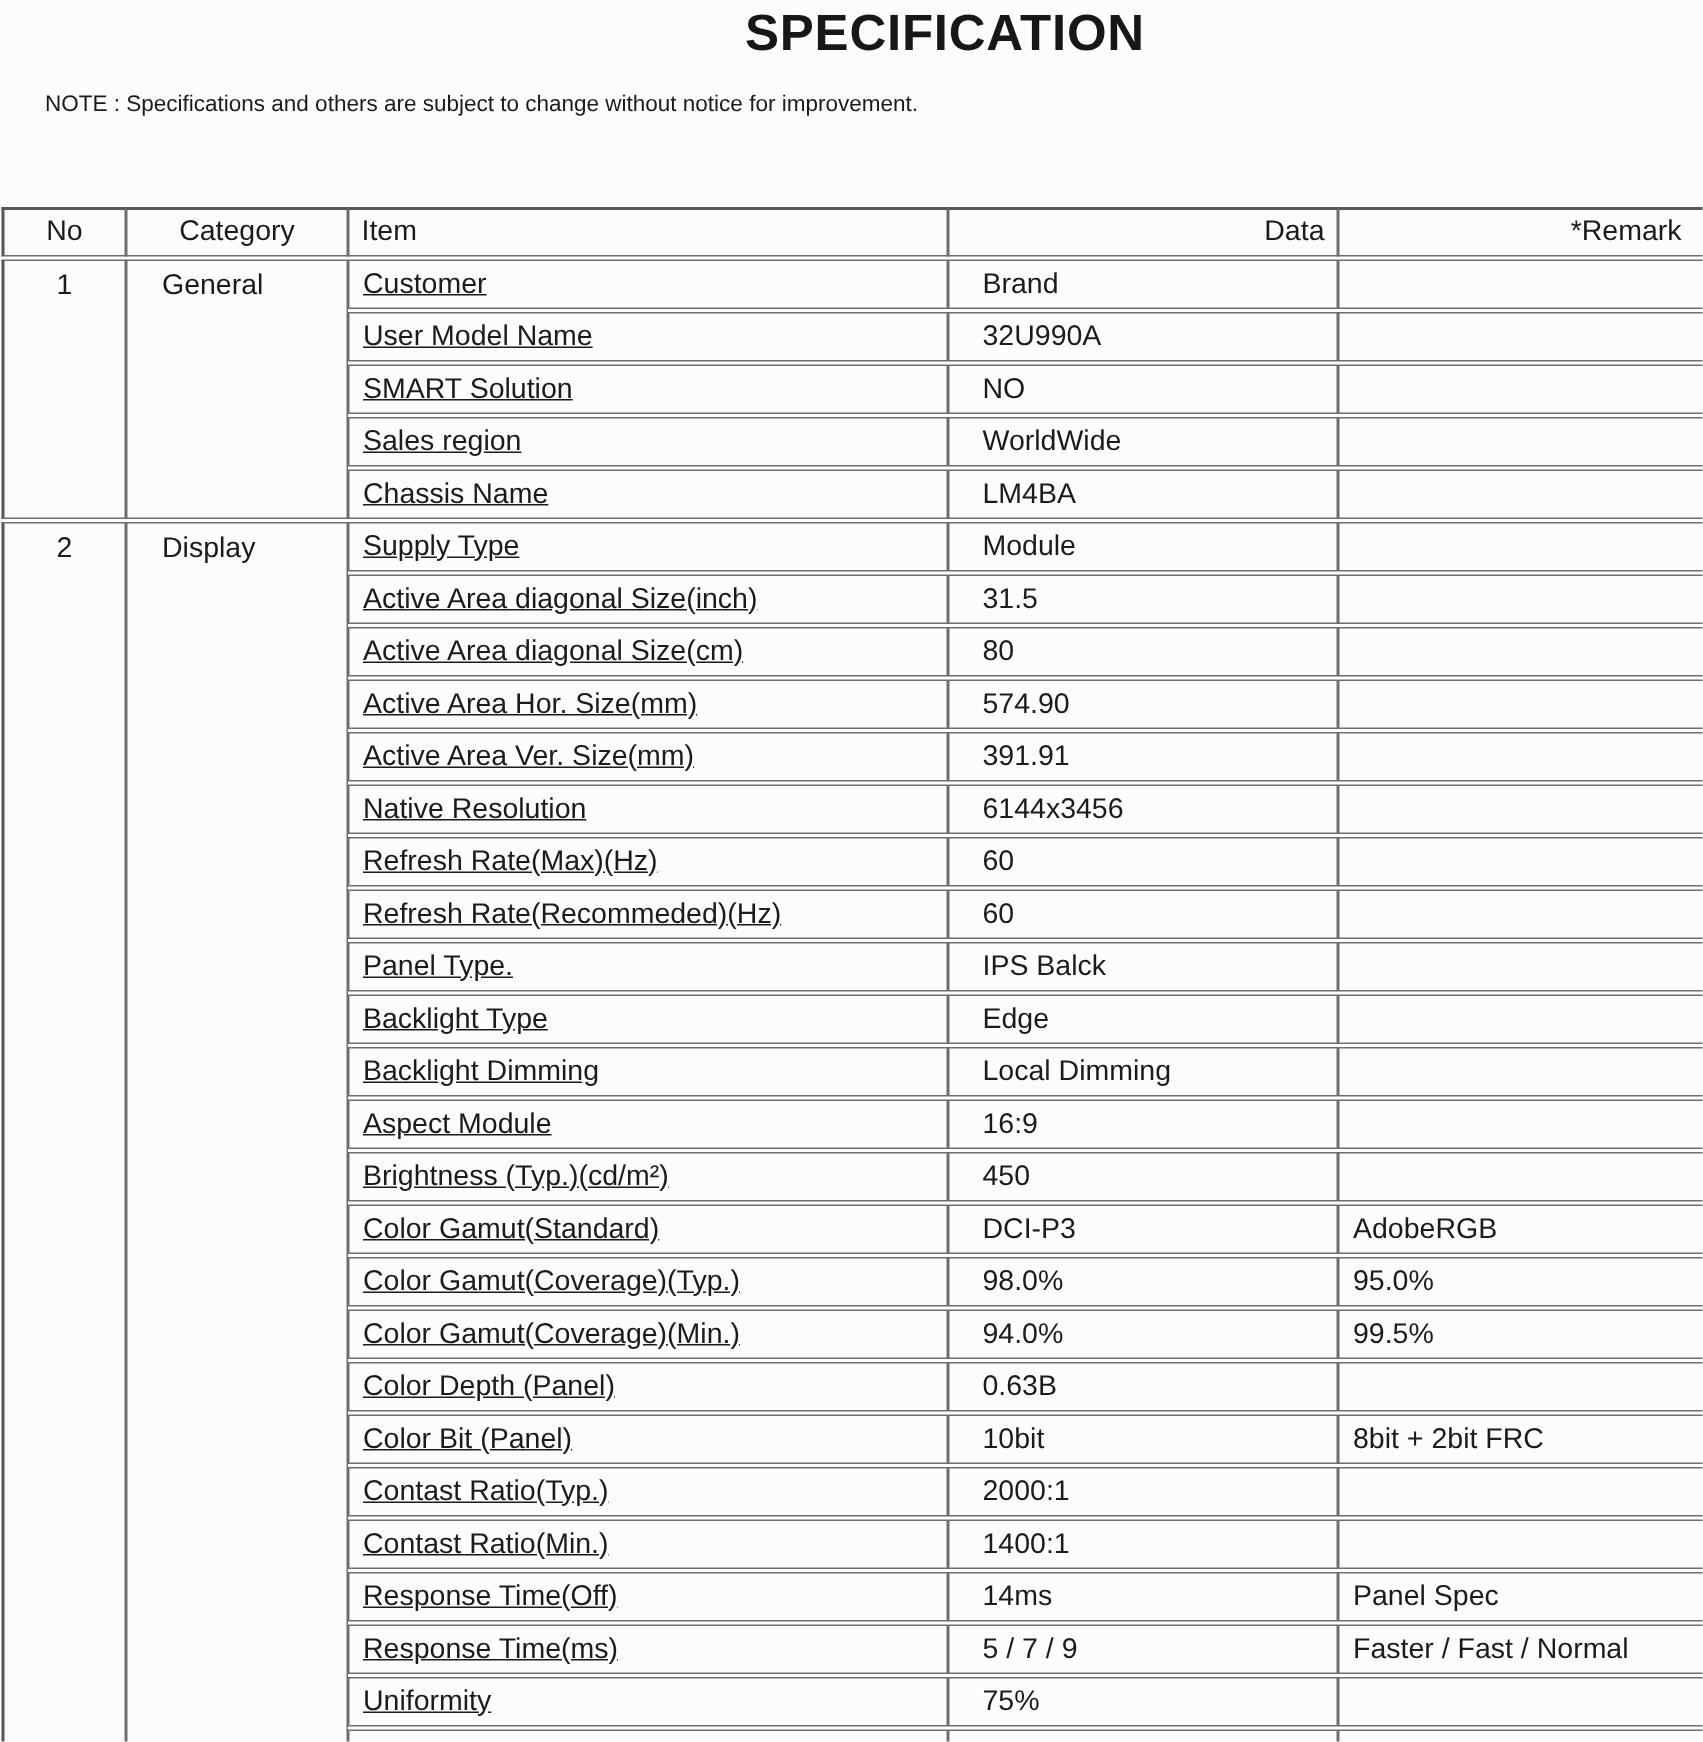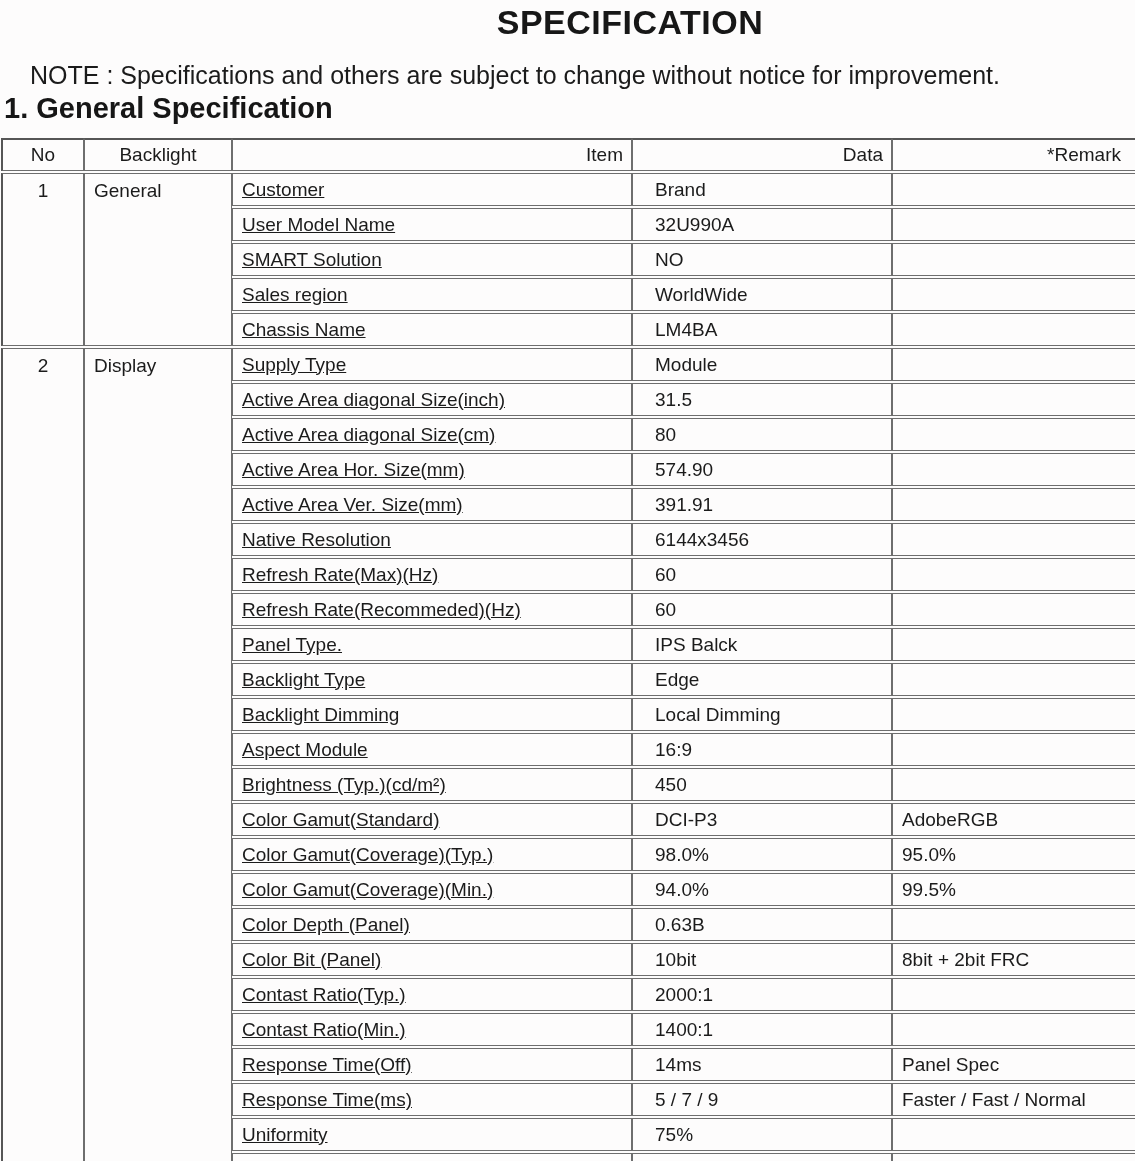--- a/index.html
+++ b/index.html
@@ -14,21 +14,21 @@
   .doc-title {
     position:absolute; top:3px; left:0;
     width:1260px;
     text-align:center;
     font-size:34px; font-weight:700;
     letter-spacing:0.5px;
     color:#171717;
   }
   .doc-note {
     position:absolute; top:61px; left:30px;
-    font-size:25px;
+    font-size:15px;
   }
   .section-heading {
     position:absolute; top:92px; left:4px;
     font-size:29px; font-weight:700;
     color:#161616;
   }
   table.spec-table {
     position:absolute; top:136px; left:1px;
     border-collapse:separate;
     border-spacing:0 2px;
@@ -42,57 +42,56 @@
     padding:0 8px;
     border:1px solid #6e6e6e;
     font-weight:normal;
     overflow:hidden;
     white-space:nowrap;
     vertical-align:middle;
     background:transparent;
   }
   
   .spec-table th.col-no, .spec-table th.col-category { text-align:center; }
-  .spec-table th.col-item { text-align:right; }
+  .spec-table th.col-item { text-align:left; }
   .spec-table th.col-data { text-align:right; }
   .spec-table th.col-remark { text-align:right; padding-right:28px; }
   
   .spec-table th { border-top:2px solid #565656; }
   .spec-table .col-no { border-left:2px solid #565656; }
   
   .spec-table td.col-no {
     text-align:center; vertical-align:top; padding-top:6px;
   }
   .spec-table td.col-category {
-    vertical-align:top; padding-top:6px; padding-left:9px;
+    vertical-align:top; padding-top:6px; padding-left:23px;
   }
   .spec-table td.col-item { padding-left:9px;text-decoration:underline; }
   .spec-table td.col-data { padding-left:22px; }
   .spec-table td.col-remark { padding-left:9px; }
 </style>
 </head>
 <body>
 
 <div class="page">
   <div class="doc-title">SPECIFICATION</div>
   <div class="doc-note">NOTE : Specifications and others are subject to change without notice for improvement.</div>
-  <div class="section-heading">1. General Specification</div>
 
   <table class="spec-table">
     <colgroup>
       <col style="width:83px">
       <col style="width:148px">
       <col style="width:400px">
       <col style="width:260px">
       <col style="width:258px">
     </colgroup>
     <thead>
         <tr>
           <th class="col-no">No</th>
-          <th class="col-category">Backlight</th>
+          <th class="col-category">Category</th>
           <th class="col-item">Item</th>
           <th class="col-data">Data</th>
           <th class="col-remark">*Remark</th>
         </tr>
       </thead>
     <tbody>
         <tr>
           <td class="col-no" rowspan="5">1</td>
           <td class="col-category" rowspan="5">General</td>
           <td class="col-item">Customer</td>

